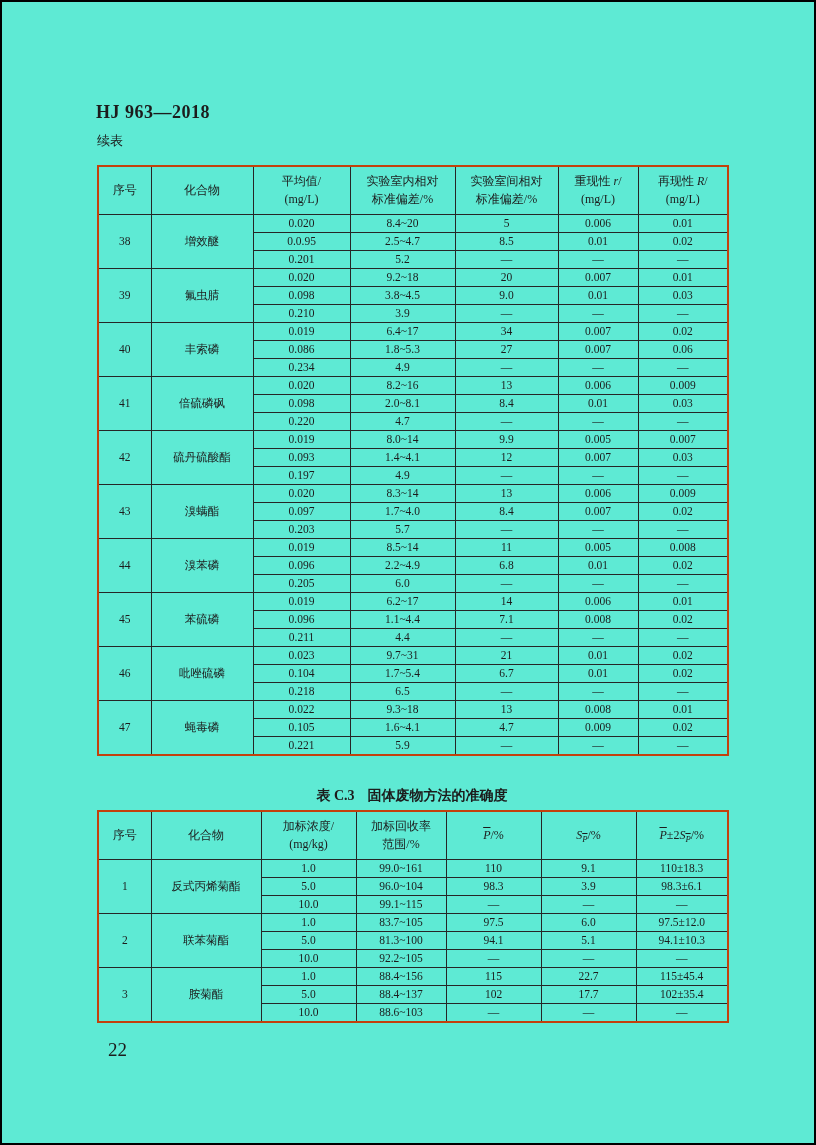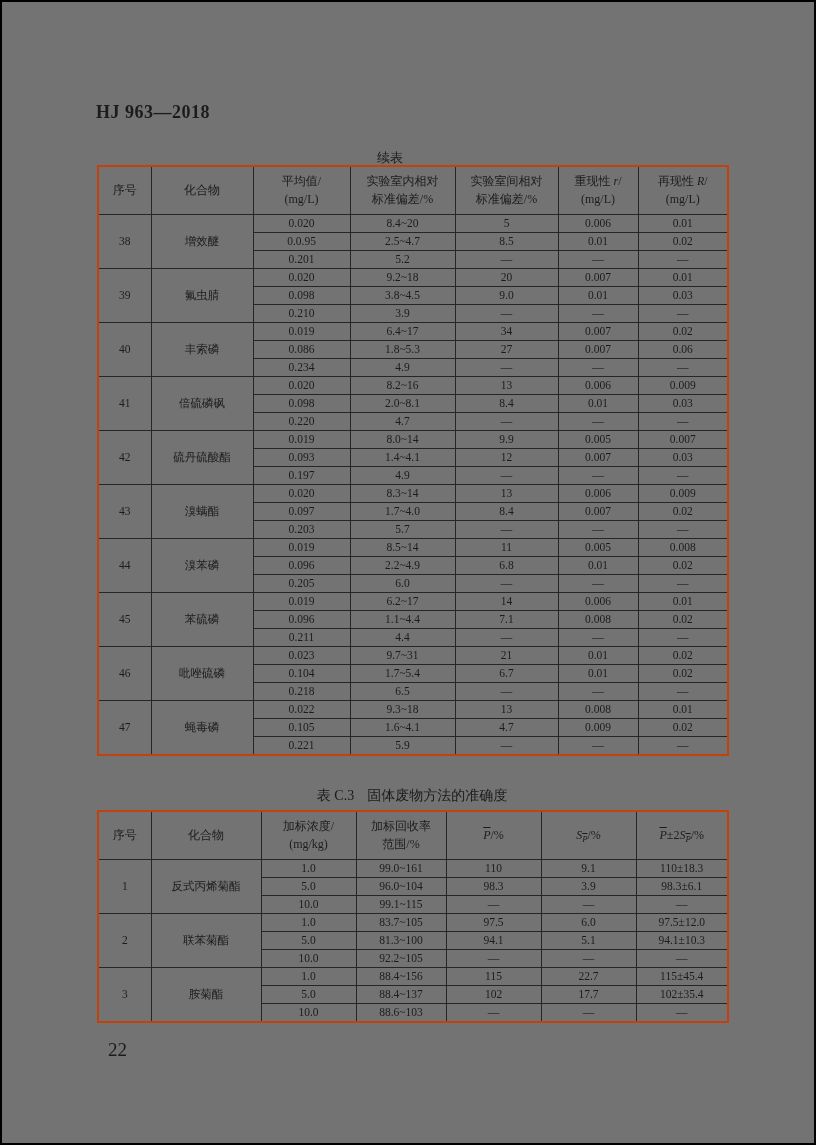--- a/index.html
+++ b/index.html
@@ -1,32 +1,32 @@
 <!DOCTYPE html>
 <html><head>
 <meta charset="utf-8">
 <style>
   * { margin:0; padding:0; box-sizing:border-box; }
   html,body { background:#ffffff; }
   .page {
     position:relative;
     width:816px; height:1145px;
-    background:#737373;
+    background:#5eead4;
     border:2px solid #000;
     overflow:hidden;
     font-family:"Liberation Serif","DejaVu Serif",serif;
     color:#1c1c1c;
   }
   .doc-number {
     position:absolute; left:94px; top:100px;
     font-size:18px; font-weight:bold; letter-spacing:.5px;
   }
   .continued {
-    position:absolute; left:95px; top:147px; width:586px;
-    text-align:center; font-size:13px;
+    position:absolute; left:95px; top:130px; width:586px;
+    text-align:left; font-size:13px;
   }
   .tbl-wrap1 { position:absolute; left:95px; top:163px; }
   .tbl-wrap2 { position:absolute; left:95px; top:808px; }
   table.tbl {
     border-collapse:collapse; table-layout:fixed; width:630px;
     border:2px solid #c2410c;
   }
   .tbl th, .tbl td {
     border:1px solid #262626;
     text-align:center; vertical-align:middle;
@@ -34,21 +34,21 @@
     font-weight:normal;
   }
   .tbl th { font-size:12px; height:48px; line-height:1.5; }
   .tbl td { font-size:11.5px; height:18px; line-height:17px; }
   .hline { width:100%; }
   .it { font-style:italic; }
   .ov { text-decoration:overline; }
   sub { font-size:.72em; line-height:0; }
   .c3-title {
     position:absolute; top:785px; left:95px; width:630px;
-    text-align:center; font-size:14px; font-weight:normal;
+    text-align:center; font-size:14px; font-weight:bold;
   }
   .c3-title .gap { display:inline-block; width:13px; }
   .pageno { position:absolute; left:106px; top:1037px; font-size:19px; }
 </style>
 </head>
 <body>
 
 <div class="page">
 
   <div class="doc-number">HJ 963—2018</div>

